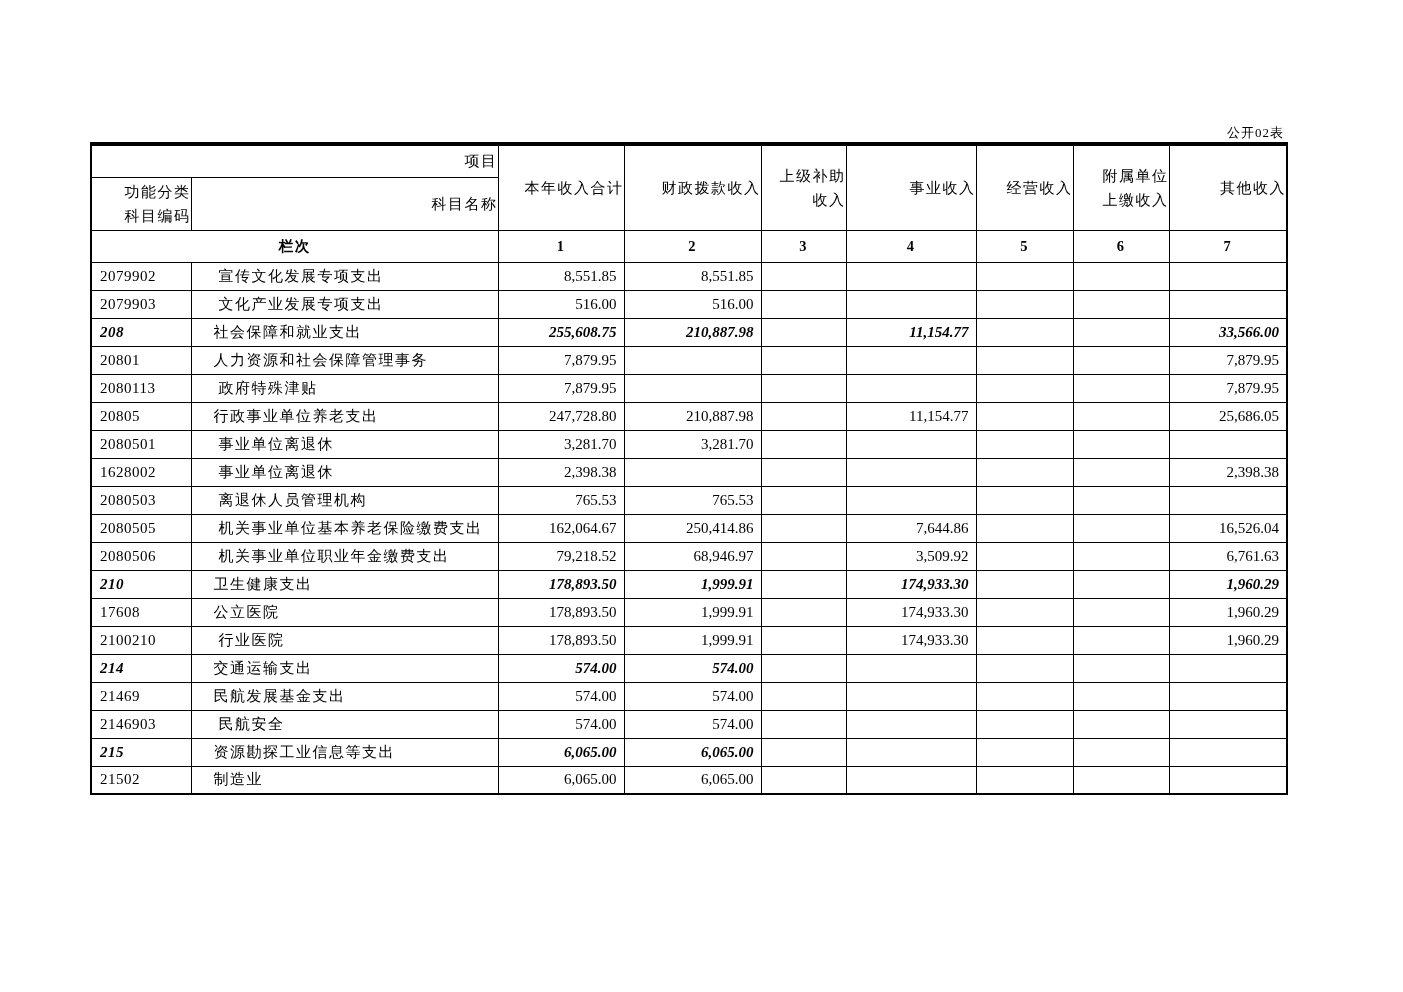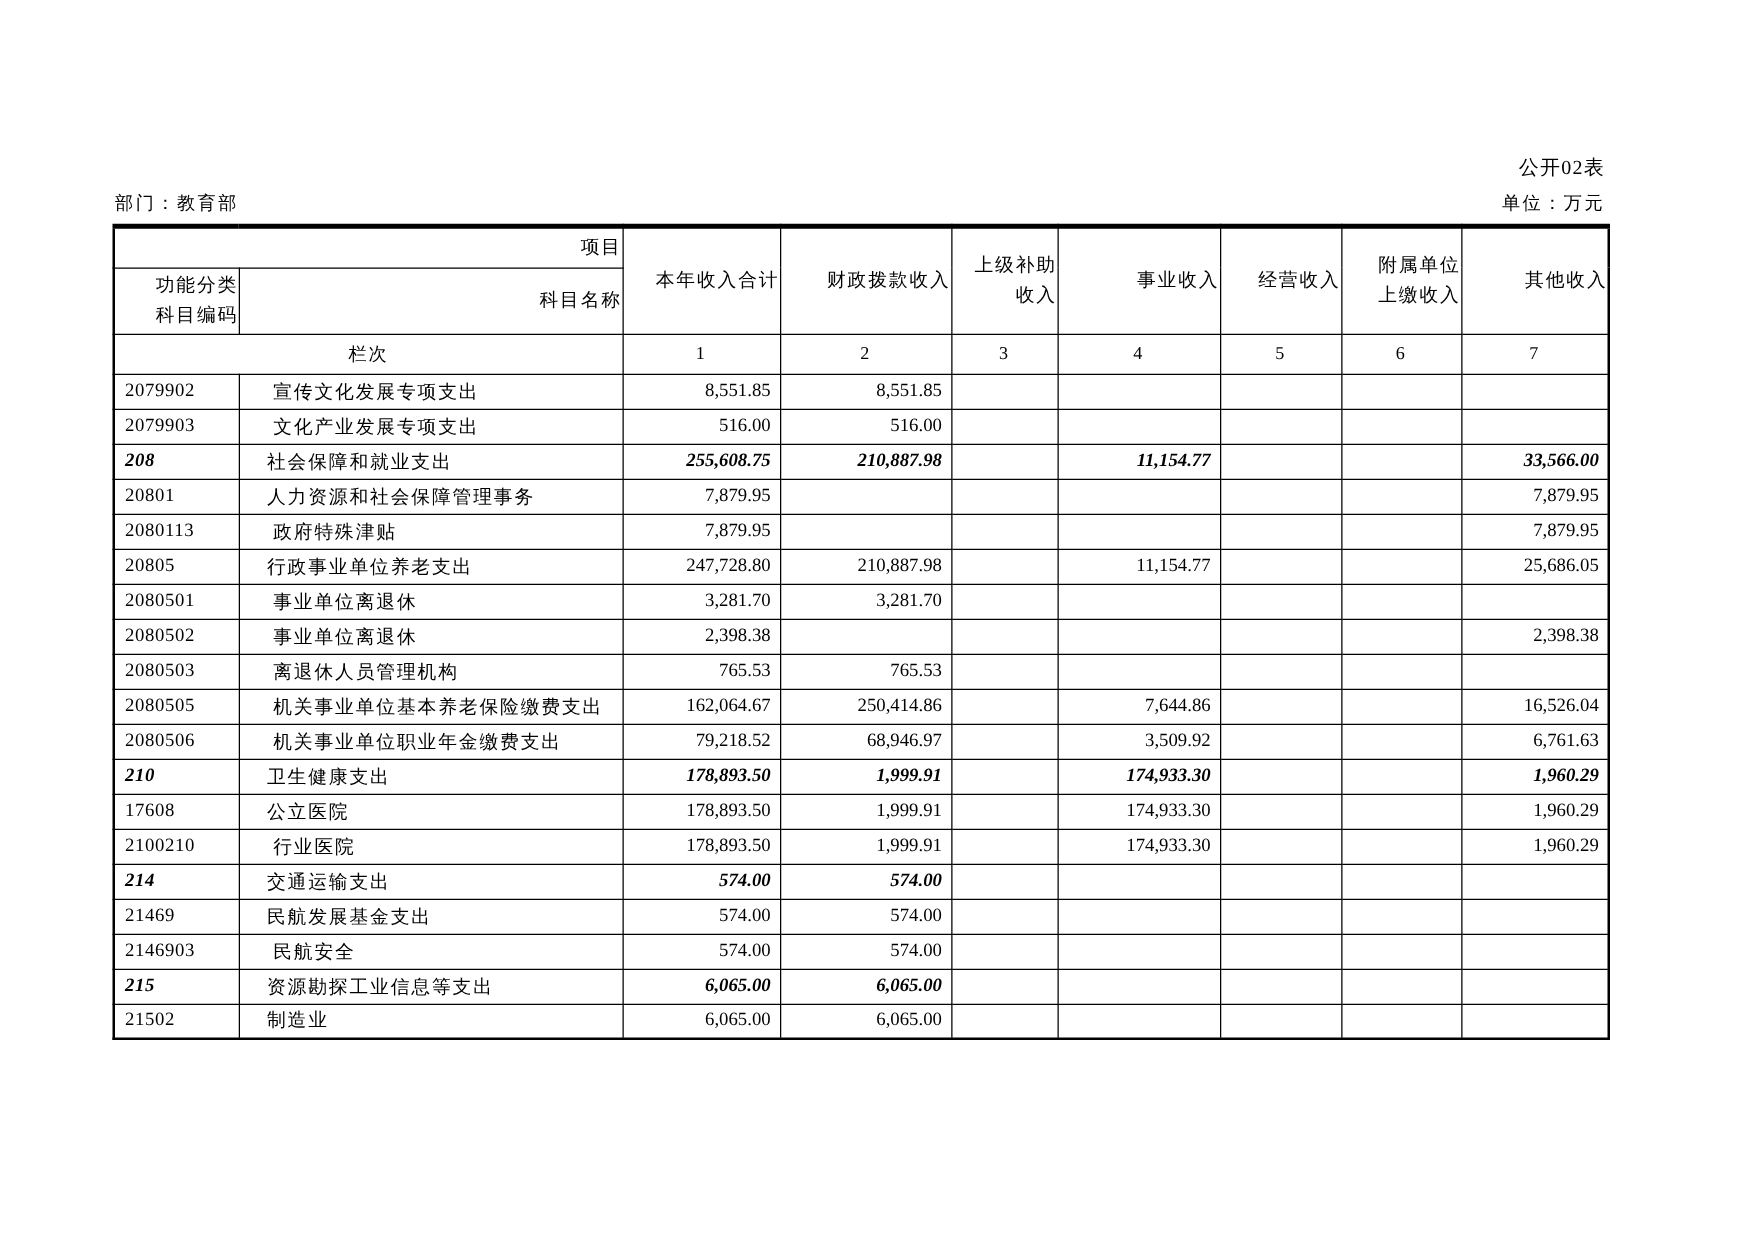--- a/index.html
+++ b/index.html
@@ -17,21 +17,21 @@
   }
   .doc-title {
     text-align: center;
     font-size: 26px;
     font-weight: 700;
     letter-spacing: 3px;
     line-height: 30px;
   }
   .table-code {
     text-align: right;
-    font-size: 16px;
+    font-size: 13px;
     margin-top: 21px;
     letter-spacing: 1px;
     padding-right: 2px;
   }
   .meta-row {
     display: flex;
     justify-content: space-between;
     font-size: 14.5px;
     letter-spacing: 2px;
     margin-top: 8px;
@@ -53,21 +53,21 @@
   }
   table.fin th {
     font-weight: 400;
     text-align: right;
     letter-spacing: 1.5px;
     white-space: pre-line;
     line-height: 24px;
   }
   tr.hdr-r1 { height: 33px; }
   tr.hdr-r2 { height: 53px; }
-  tr.hdr-r3 { height: 32px; }
+  tr.hdr-r3 { height: 32px; font-weight: bold; }
   tr.hdr-r3 td { text-align: center; letter-spacing: 1.5px; font-size: 14.5px; }
   tbody tr { height: 28px; }
   td.code {
     text-align: left;
     padding-left: 8px;
     letter-spacing: 0.5px;
   }
   td.name {
     text-align: left;
     padding-left: 22px;
@@ -84,24 +84,20 @@
     font-size: 13.5px;
     margin-top: 17px;
     font-weight: 600;
   }
 </style>
 </head>
 <body>
 
 <div class="content">
   <div class="table-code">公开02表</div>
-  <div class="meta-row">
-    <span>部门：教育部</span>
-    <span>单位：万元</span>
-  </div>
 
   <table class="fin">
     <colgroup>
       <col style="width:100px">
         <col style="width:307px">
         <col style="width:126px">
       <col style="width:137px">
         <col style="width:85px">
         <col style="width:130px">
       <col style="width:97px">
@@ -209,21 +205,21 @@
           <td class="name lv3">事业单位离退休</td>
           <td class="val">3,281.70</td>
           <td class="val">3,281.70</td>
           <td class="val"></td>
           <td class="val"></td>
           <td class="val"></td>
           <td class="val"></td>
           <td class="val"></td>
         </tr>
         <tr>
-          <td class="code">2080502</td>
+          <td class="code">1628002</td>
           <td class="name lv3">事业单位离退休</td>
           <td class="val">2,398.38</td>
           <td class="val"></td>
           <td class="val"></td>
           <td class="val"></td>
           <td class="val"></td>
           <td class="val"></td>
           <td class="val">2,398.38</td>
         </tr>
         <tr>

